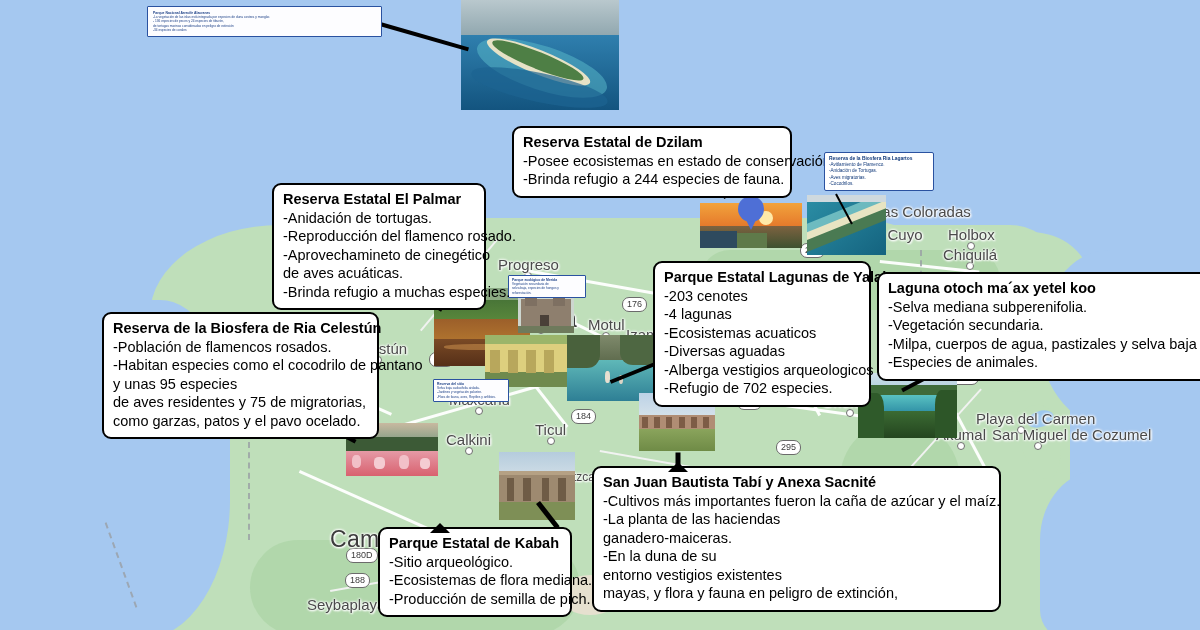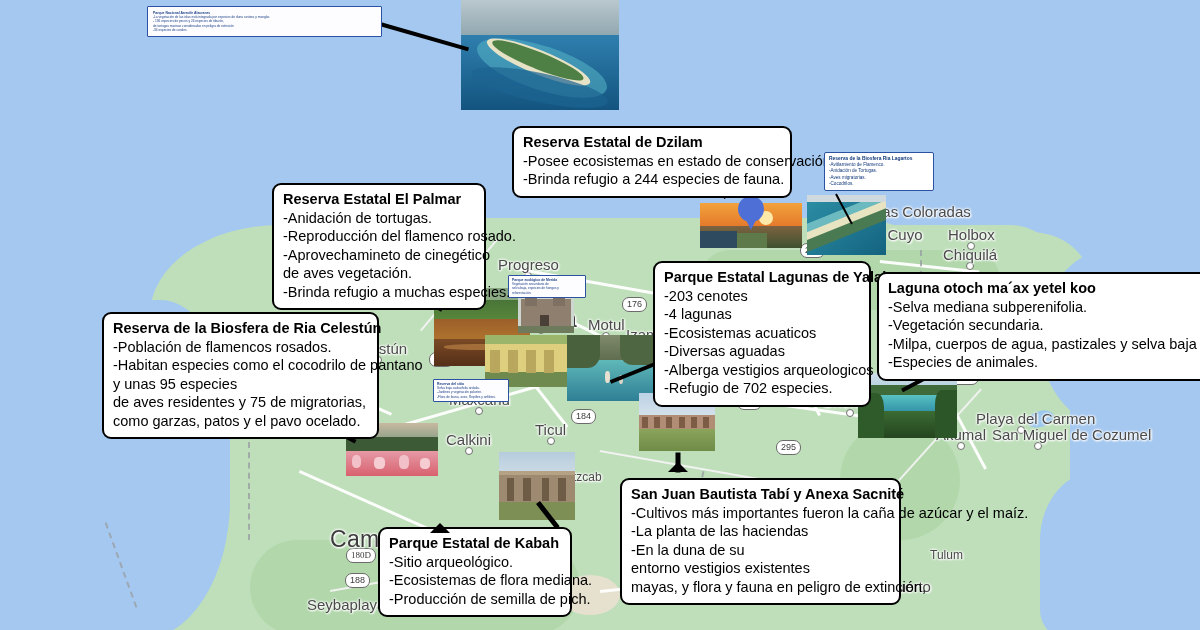--- a/index.html
+++ b/index.html
@@ -176,21 +176,21 @@
   <div class="border-dash" style="left:248px;top:350px;height:190px;"></div>
   <div class="border-dash" style="left:120px;top:520px;height:90px;transform:rotate(-20deg);"></div>
 
   <div class="shield" style="left:800px;top:243px;">295</div>
   <div class="shield" style="left:622px;top:297px;">176</div>
   <div class="shield" style="left:737px;top:395px;">180</div>
   <div class="shield" style="left:571px;top:409px;">184</div>
   <div class="shield" style="left:429px;top:352px;">281</div>
   <div class="shield" style="left:345px;top:573px;text-align:center;">188</div>
 
-  <div class="shield" style="left:346px;top:548px;font-family:Liberation Serif, serif;">180D</div>
+  <div class="shield" style="left:346px;top:548px;">180D</div>
   <div class="shield" style="left:776px;top:440px;">295</div>
   <div class="shield" style="left:947px;top:370px;">305D</div>
   <div class="shield" style="left:769px;top:588px;">184</div>
 
   <div class="city mid" style="left:498px;top:258px;">
     <span class="nm">Progreso</span>
       <span class="dot"></span>
   </div>
   <div class="city mid" style="left:452px;top:278px;">
     <span class="nm">Sisal</span>
@@ -438,21 +438,21 @@
     <span class="ttl">Reserva Estatal de Dzilam</span>
     <span class="ln">-Posee ecosistemas en estado de conservación.</span>
     <span class="ln">-Brinda refugio a 244 especies de fauna.</span>
   </div>
 
   <div class="callout" style="left:272px;top:183px;width:214px;">
     <span class="ttl">Reserva Estatal El Palmar</span>
     <span class="ln">-Anidación de tortugas.</span>
     <span class="ln">-Reproducción del flamenco rosado.</span>
     <span class="ln">-Aprovechamineto de cinegético</span>
-    <span class="ln">de aves vegetación.</span>
+    <span class="ln">de aves acuáticas.</span>
     <span class="ln">-Brinda refugio a muchas especies.</span>
   </div>
 
   <div class="callout" style="left:102px;top:312px;width:277px;">
     <span class="ttl">Reserva de la Biosfera de Ria Celestún</span>
     <span class="ln">-Población de flamencos rosados.</span>
     <span class="ln">-Habitan especies como el cocodrilo de pantano</span>
     <span class="ln">y unas 95 especies</span>
     <span class="ln"> de aves residentes y 75 de migratorias,</span>
     <span class="ln">como garzas, patos y el pavo ocelado.</span>
@@ -477,24 +477,25 @@
   </div>
 
   <div class="callout small" style="left:824px;top:152px;width:110px;">
     <span class="ttl">Reserva de la Biosfera Ria Lagartos</span>
     <span class="ln">-Avitlamiento de Flamenco.</span>
     <span class="ln">-Anidación de Tortugas.</span>
     <span class="ln">-Aves migratorias.</span>
     <span class="ln">-Cocodrilos.</span>
   </div>
 
-  <div class="callout" style="left:592px;top:478px;width:281px;margin-left:28px;">
+  <div class="callout" style="left:592px;top:466px;width:409px;">
     <span class="ttl">San Juan Bautista Tabí y Anexa Sacnité</span>
     <span class="ln">-Cultivos más importantes fueron la caña de azúcar y el maíz.</span>
     <span class="ln">-La planta de las haciendas</span>
+    <span class="ln">ganadero-maiceras.</span>
     <span class="ln">-En la duna de su</span>
     <span class="ln">entorno vestigios existentes</span>
     <span class="ln"> mayas, y flora y fauna en peligro de extinción,</span>
   </div>
 
   <div class="callout" style="left:378px;top:527px;width:194px;">
     <span class="ttl">Parque Estatal de Kabah</span>
     <span class="ln">-Sitio arqueológico.</span>
     <span class="ln">-Ecosistemas de flora mediana.</span>
     <span class="ln">-Producción de semilla de pich.</span>

